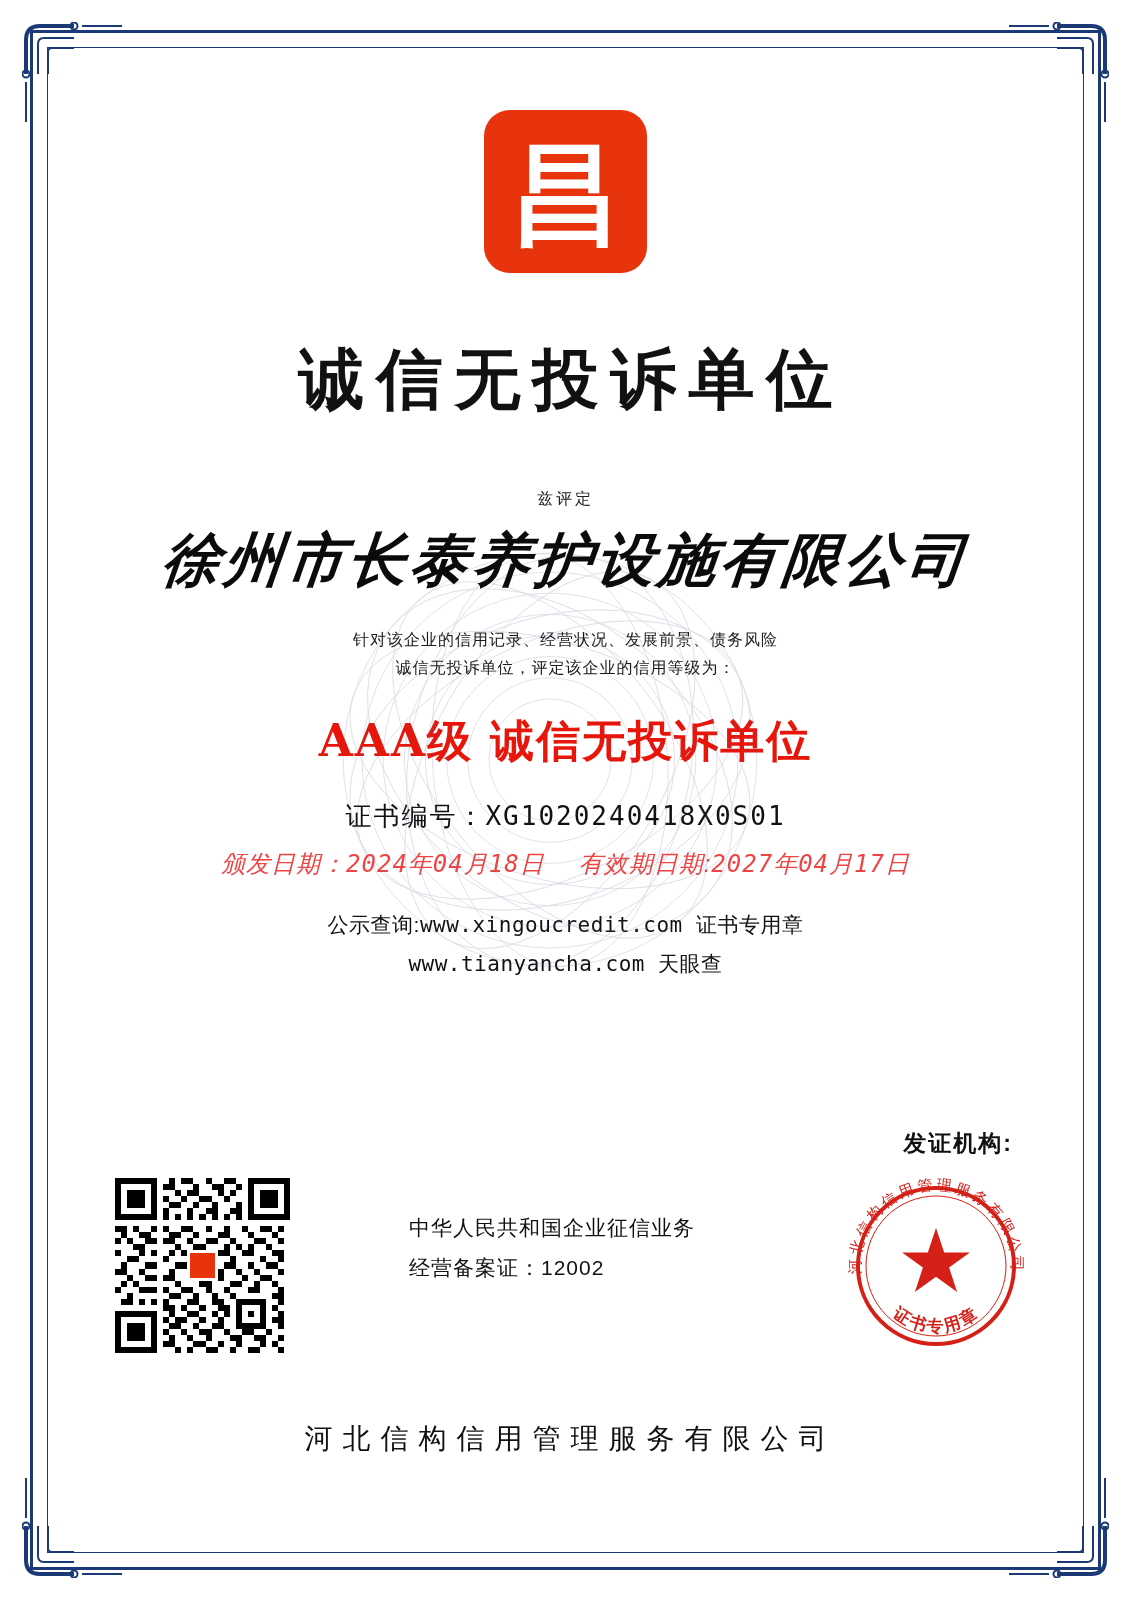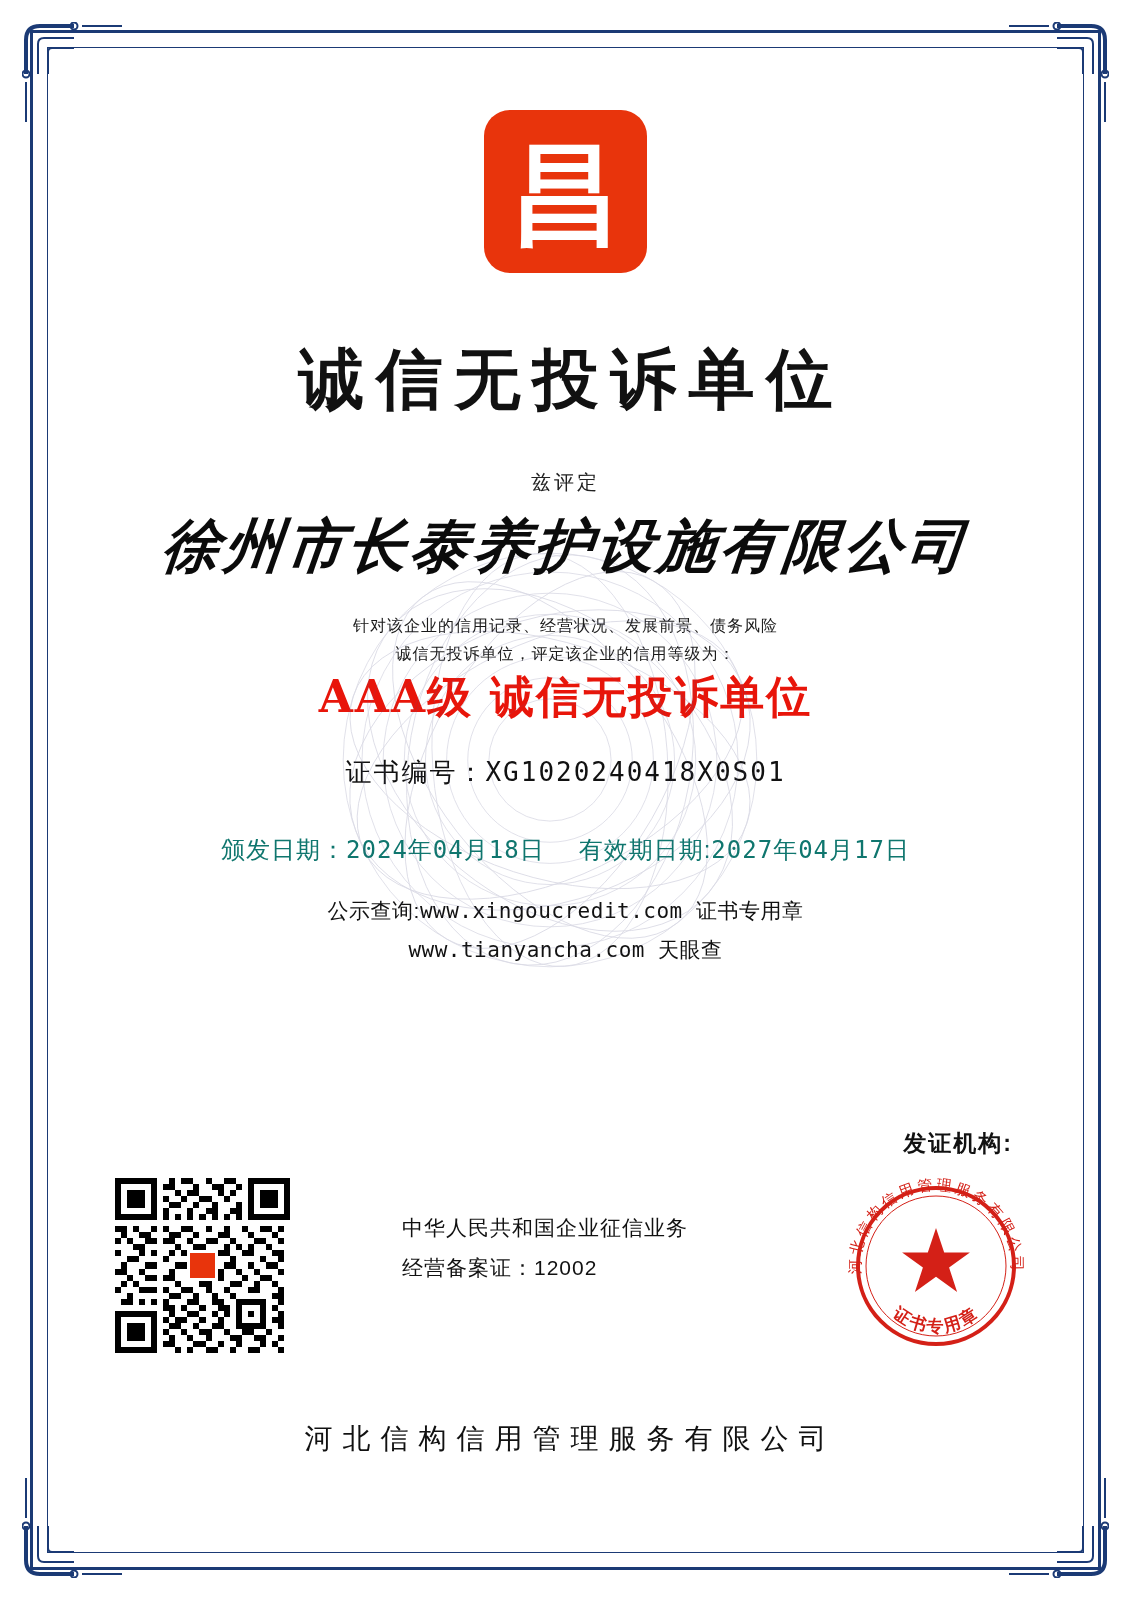--- a/index.html
+++ b/index.html
@@ -82,22 +82,22 @@
     margin-top: 62px;
     font-family: Liberation Mono, monospace;
     font-size: 66px;
     font-weight: 700;
     letter-spacing: 12px;
     color: #111;
     text-indent: 12px;
   }
 
   .hereby {
-    margin-top: 44px;
-    font-size: 20px;
+    margin-top: 64px;
+    font-size: 16px;
     letter-spacing: 3px;
     color: #222;
     font-family: Liberation Serif, serif;
   }
 
   .company {
     margin-top: 12px;
     font-family: "DejaVu Serif", serif;
     font-size: 58px;
     font-weight: 700;
@@ -109,42 +109,44 @@
 
   .desc {
     margin-top: 26px;
     font-size: 16px;
     line-height: 1.75;
     color: #1a1a1a;
     letter-spacing: 1px;
   }
 
   .grade {
+    margin-top: 30px;
     font-family: "DejaVu Serif", serif;
     font-size: 44px;
     font-weight: 700;
     color: #e8150a;
     letter-spacing: 2px;
   }
 
   .cert-no {
     margin-top: 28px;
     font-size: 26px;
     letter-spacing: 2px;
     color: #111;
     font-family: "DejaVu Sans Mono", monospace;
   }
   .cert-no .lbl { font-family: "Liberation Sans", sans-serif; }
 
   .dates {
-    margin-top: 44px;
+    margin-top: 14px;
     font-size: 24px;
     letter-spacing: 1px;
-    color: #0f766e;
+    color: #ef4444;
     font-family: "DejaVu Sans Mono", monospace;
+    font-style: italic;
   }
   .dates .lbl { font-family: "Liberation Sans", sans-serif; }
   .dates .gap { display:inline-block; width: 34px; }
 
   .query {
     margin-top: 26px;
     font-size: 21px;
     line-height: 1.85;
     color: #111;
     font-family: "DejaVu Sans Mono", monospace;
@@ -171,21 +173,21 @@
   }
   .qr {
     position: absolute;
     left: 55px; top: 0;
     width: 175px; height: 175px;
   }
   .qr canvas, .qr svg { display:block; }
 
   .filing {
     position: absolute;
-    left: 342px; top: 30px;
+    left: 349px; top: 30px;
     text-align: left;
     font-size: 21px;
     line-height: 1.9;
     letter-spacing: 1px;
     color: #111;
   }
 
   .seal {
     position: absolute;
     right: 35px; top: -12px;

